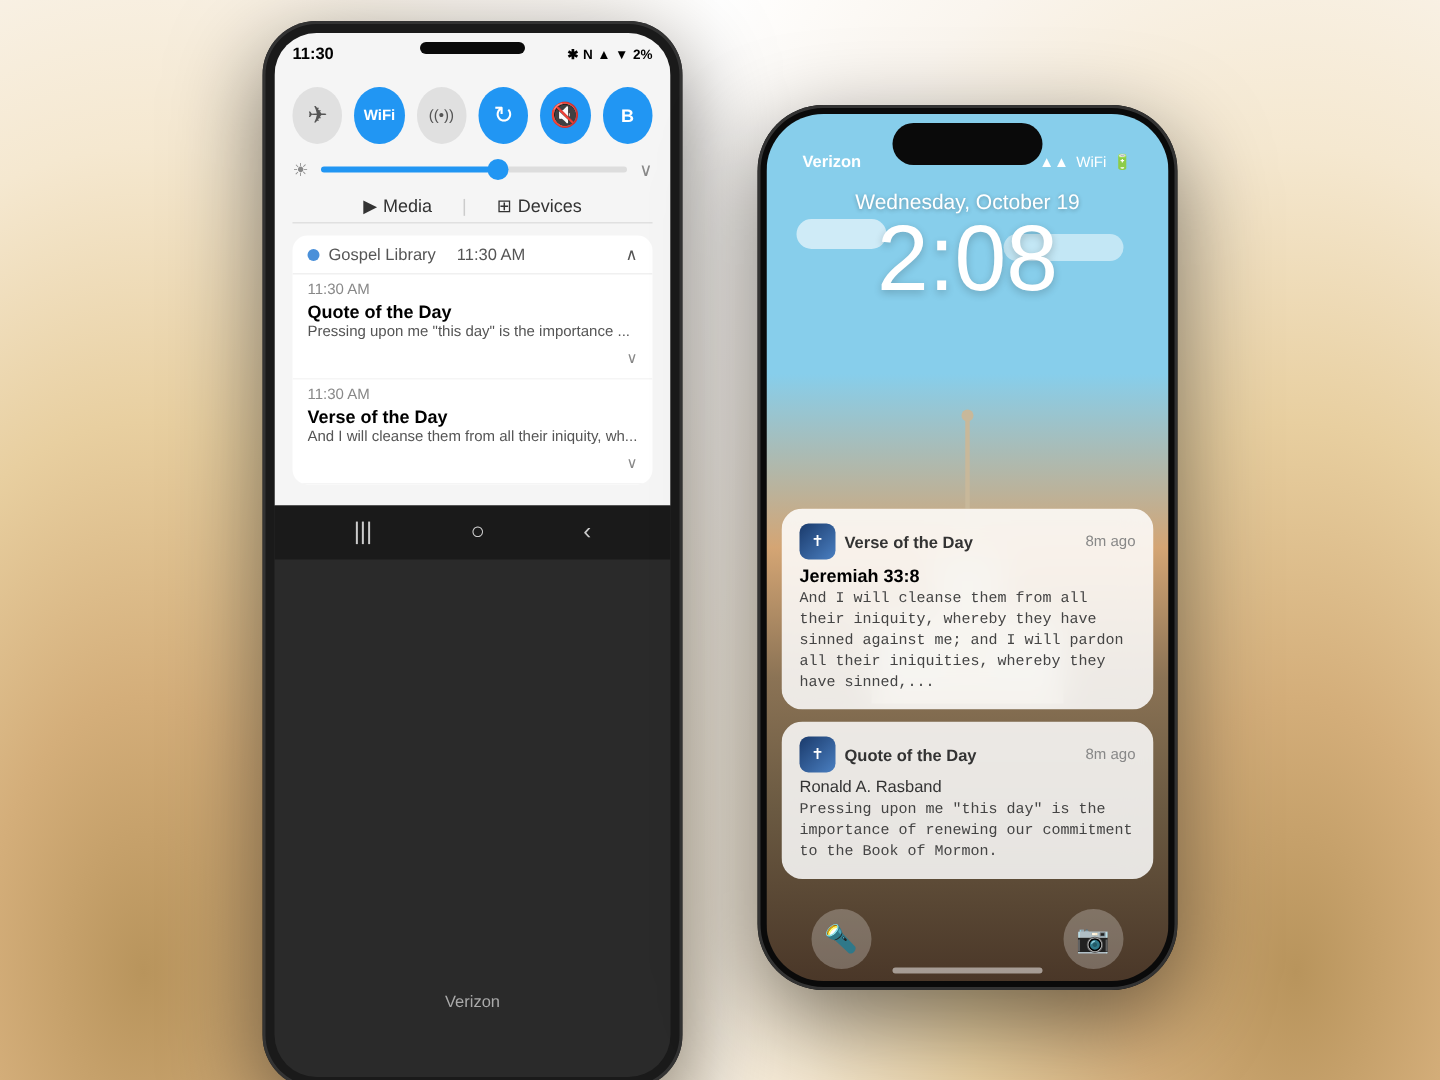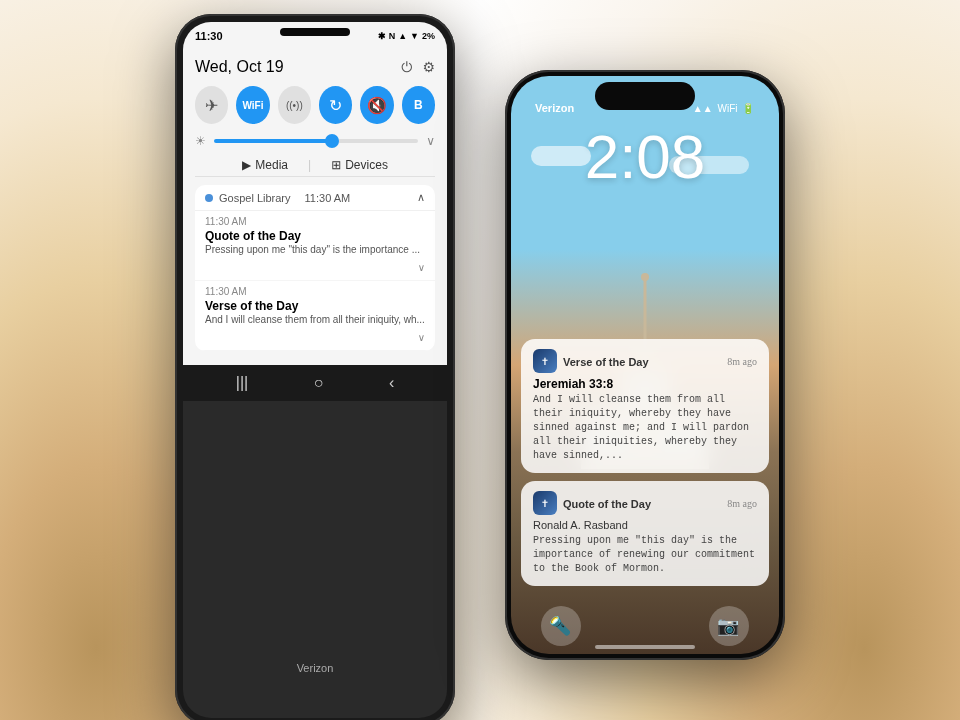--- a/index.html
+++ b/index.html
@@ -329,21 +329,21 @@
       border-radius: 6px;
       display: flex;
       align-items: center;
       justify-content: center;
       font-size: 12px;
       color: white;
     }
 
     .inotif-title-area { flex: 1; }
     .inotif-app-name { font-size: 11px; font-weight: 600; color: #333; }
-    .inotif-time { font-size: 10px; color: #888; font-family: Liberation Serif, serif; }
+    .inotif-time { font-size: 10px; color: #888; }
     .inotif-title { font-size: 12px; font-weight: 700; color: #000; margin-bottom: 2px; }
     .inotif-subtitle { font-size: 11px; font-weight: 500; color: #333; margin-bottom: 3px; }
     .inotif-body { font-size: 10px; color: #444; line-height: 1.4; font-family: Liberation Mono, monospace; }
 
     .iphone-bottom-bar {
       position: absolute;
       bottom: 8px;
       left: 0;
       right: 0;
       display: flex;
@@ -427,27 +427,20 @@
             <span>✱</span>
             <span>N</span>
             <span>▲</span>
             <span>▼</span>
             <span>2%</span>
           </div>
         </div>
 
         <div class="notification-panel">
 
-          <div class="date-row">
-            <span class="date-text">Wed, Oct 19</span>
-            <div class="date-icons">
-              <span>⏻</span>
-              <span>⚙</span>
-            </div>
-          </div>
 
           <div class="quick-toggles">
             <div class="toggle-btn inactive">✈</div>
             <div class="toggle-btn" style="font-size:10px;font-weight:700;">WiFi</div>
             <div class="toggle-btn inactive" style="font-size:10px;">((•))</div>
             <div class="toggle-btn">↻</div>
             <div class="toggle-btn">🔇</div>
             <div class="toggle-btn" style="font-size:12px;font-weight:700;">B</div>
           </div>
 
@@ -540,20 +533,21 @@
         <div class="iphone-status">
           <span class="iphone-carrier">Verizon</span>
           <div class="iphone-status-icons">
             <span>▲▲</span>
             <span>WiFi</span>
             <span>🔋</span>
           </div>
         </div>
 
         <div class="iphone-date">
+          <div class="iphone-date-text">Wednesday, October 19</div>
           <div class="iphone-time">2:08</div>
         </div>
 
         <div class="iphone-notifications">
 
           <div class="iphone-notif-card">
             <div class="inotif-header">
               <div class="inotif-app-info">
                 <div class="inotif-app-icon">
                   <span style="font-size:10px;">✝</span>

